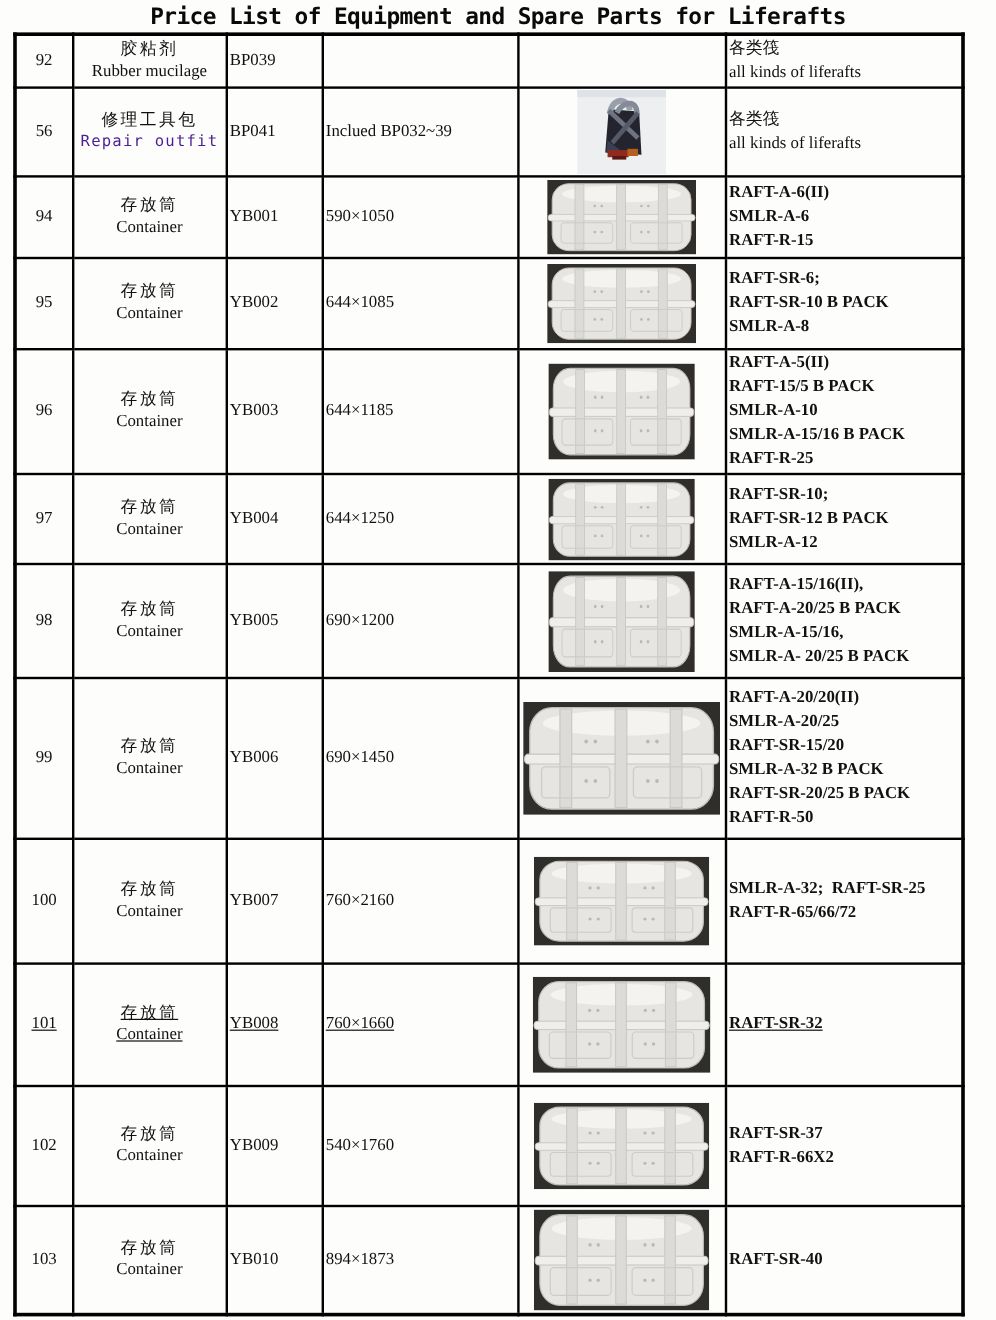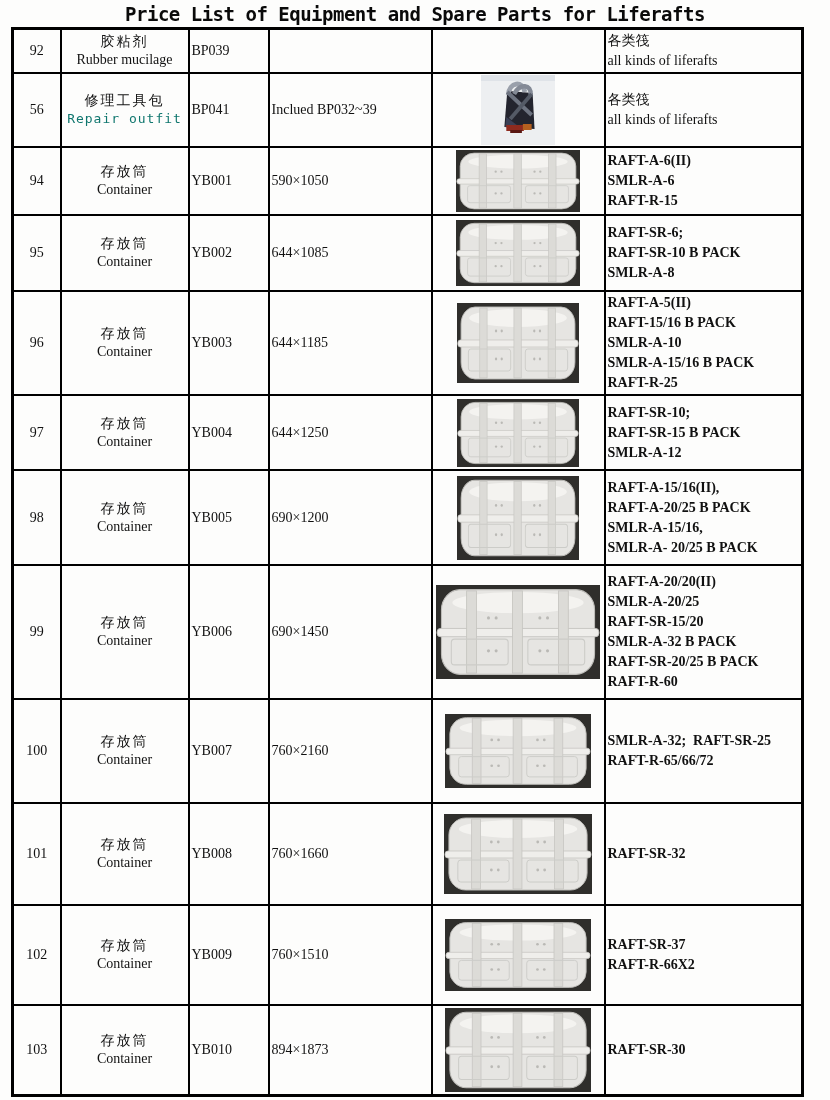--- a/index.html
+++ b/index.html
@@ -47,32 +47,32 @@
   
   #table-body tr:nth-child(1)  { height: 36px; }
   #table-body tr:nth-child(2)  { height: 72px; }
   #table-body tr:nth-child(3)  { height: 68px; }
   #table-body tr:nth-child(4)  { height: 76px; }
   #table-body tr:nth-child(5)  { height: 101px; }
   #table-body tr:nth-child(6)  { height: 75px; }
   #table-body tr:nth-child(7)  { height: 95px; }
   #table-body tr:nth-child(8)  { height: 134px; }
   #table-body tr:nth-child(9)  { height: 104px; }
-  #table-body tr:nth-child(10) { height: 102px; }
+  #table-body tr:nth-child(10) { height: 102px; text-decoration: underline; }
   #table-body tr:nth-child(11) { height: 100px; }
   #table-body tr:nth-child(12) { height: 90px; padding-left: 20px; }
 
   .cell-no { text-align: center; font-size: 14px; }
   .cell-name { text-align: center; }
   .item-name-cn { font-size: 14px; letter-spacing: 2px; line-height: 18px; }
   .item-name-en { font-size: 14px; line-height: 18px; }
   
   #table-body tr:nth-child(2) .item-name-en {
     font-family: "DejaVu Sans Mono", monospace;
-    color: #0f766e; font-size: 13px; letter-spacing: 1px;
+    color: #4c1d95; font-size: 13px; letter-spacing: 1px;
   }
   .cell-code { font-size: 14px; padding-left: 4px; }
   .cell-spec { font-size: 14px; padding-left: 5px; }
   .cell-photo { text-align: center; }
   .cell-rafts { padding-left: 5px; }
   .raft-line {
     font-size: 14px; line-height: 20px;
     font-weight: bold; white-space: pre-wrap;
   }
   
@@ -259,21 +259,21 @@
                 <circle cx="55" cy="56" r="1.4" fill="#bab9b5"></circle>
     <circle cx="95" cy="56" r="1.4" fill="#bab9b5"></circle>
                 <circle cx="102" cy="56" r="1.4" fill="#bab9b5"></circle>
     <rect x="14" y="46" width="52" height="22" rx="3" fill="none" stroke="#ccccc8" stroke-width="1"></rect>
     <rect x="84" y="46" width="52" height="22" rx="3" fill="none" stroke="#ccccc8" stroke-width="1"></rect>
   </svg>
 </div>
           </td>
     <td class="cell-rafts">
             <div class="raft-line">RAFT-A-5(II)</div>
-            <div class="raft-line">RAFT-15/16 B PACK</div>
+            <div class="raft-line">RAFT-15/5 B PACK</div>
             <div class="raft-line">SMLR-A-10</div>
             <div class="raft-line">SMLR-A-15/16 B PACK</div>
             <div class="raft-line">RAFT-R-25</div>
           </td>
   </tr>
 
   <tr>
     <td class="cell-no">97</td>
     <td class="cell-name">
       <div class="item-name-cn">存放筒</div>
@@ -299,21 +299,21 @@
                 <circle cx="55" cy="56" r="1.4" fill="#bab9b5"></circle>
     <circle cx="95" cy="56" r="1.4" fill="#bab9b5"></circle>
                 <circle cx="102" cy="56" r="1.4" fill="#bab9b5"></circle>
     <rect x="14" y="46" width="52" height="22" rx="3" fill="none" stroke="#ccccc8" stroke-width="1"></rect>
     <rect x="84" y="46" width="52" height="22" rx="3" fill="none" stroke="#ccccc8" stroke-width="1"></rect>
   </svg>
 </div>
           </td>
     <td class="cell-rafts">
             <div class="raft-line">RAFT-SR-10;</div>
-            <div class="raft-line">RAFT-SR-15 B PACK</div>
+            <div class="raft-line">RAFT-SR-12 B PACK</div>
             <div class="raft-line">SMLR-A-12</div>
           </td>
   </tr>
 
   <tr>
     <td class="cell-no">98</td>
     <td class="cell-name">
       <div class="item-name-cn">存放筒</div>
       <div class="item-name-en">Container</div>
     </td>
@@ -380,21 +380,21 @@
     <rect x="84" y="46" width="52" height="22" rx="3" fill="none" stroke="#ccccc8" stroke-width="1"></rect>
   </svg>
 </div>
           </td>
     <td class="cell-rafts">
             <div class="raft-line">RAFT-A-20/20(II)</div>
             <div class="raft-line">SMLR-A-20/25</div>
             <div class="raft-line">RAFT-SR-15/20</div>
             <div class="raft-line">SMLR-A-32 B PACK</div>
             <div class="raft-line">RAFT-SR-20/25 B PACK</div>
-            <div class="raft-line">RAFT-R-60</div>
+            <div class="raft-line">RAFT-R-50</div>
           </td>
   </tr>
 
   <tr>
     <td class="cell-no">100</td>
     <td class="cell-name">
       <div class="item-name-cn">存放筒</div>
       <div class="item-name-en">Container</div>
     </td>
     <td class="cell-code">YB007</td>
@@ -464,21 +464,21 @@
           </td>
   </tr>
 
   <tr>
     <td class="cell-no">102</td>
     <td class="cell-name">
       <div class="item-name-cn">存放筒</div>
       <div class="item-name-en">Container</div>
     </td>
     <td class="cell-code">YB009</td>
-    <td class="cell-spec">760×1510</td>
+    <td class="cell-spec">540×1760</td>
     <td class="cell-photo">
             <div class="photo-frame">
   <svg viewBox="0 0 150 80" preserveAspectRatio="none" xmlns="http://www.w3.org/2000/svg">
     <rect width="150" height="80" fill="#2f2e2b"></rect>
     <rect x="5" y="4" width="140" height="72" rx="17" fill="#e6e5e2" stroke="#bdbcb8" stroke-width="1"></rect>
     <ellipse cx="75" cy="15" rx="60" ry="9" fill="#f4f3f0"></ellipse>
     <rect x="1" y="37" width="148" height="7" rx="3" fill="#efeeeb" stroke="#c6c5c1" stroke-width="0.8"></rect>
     <rect x="28" y="5" width="9" height="70" fill="#dcdbd7" stroke="#c6c5c1" stroke-width="0.8"></rect>
     <rect x="70" y="5" width="9" height="70" fill="#dcdbd7" stroke="#c6c5c1" stroke-width="0.8"></rect>
     <rect x="112" y="5" width="9" height="70" fill="#dcdbd7" stroke="#c6c5c1" stroke-width="0.8"></rect>
@@ -526,18 +526,18 @@
     <circle cx="48" cy="56" r="1.4" fill="#bab9b5"></circle>
                 <circle cx="55" cy="56" r="1.4" fill="#bab9b5"></circle>
     <circle cx="95" cy="56" r="1.4" fill="#bab9b5"></circle>
                 <circle cx="102" cy="56" r="1.4" fill="#bab9b5"></circle>
     <rect x="14" y="46" width="52" height="22" rx="3" fill="none" stroke="#ccccc8" stroke-width="1"></rect>
     <rect x="84" y="46" width="52" height="22" rx="3" fill="none" stroke="#ccccc8" stroke-width="1"></rect>
   </svg>
 </div>
           </td>
     <td class="cell-rafts">
-            <div class="raft-line">RAFT-SR-30</div>
+            <div class="raft-line">RAFT-SR-40</div>
           </td>
   </tr>
 </tbody>
   </table>
 </div>
 
 </body></html>

